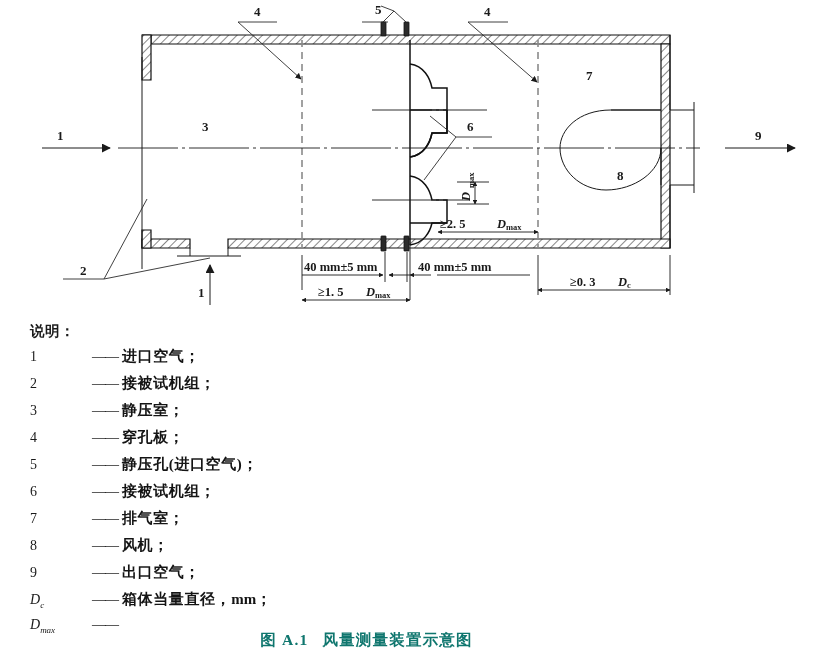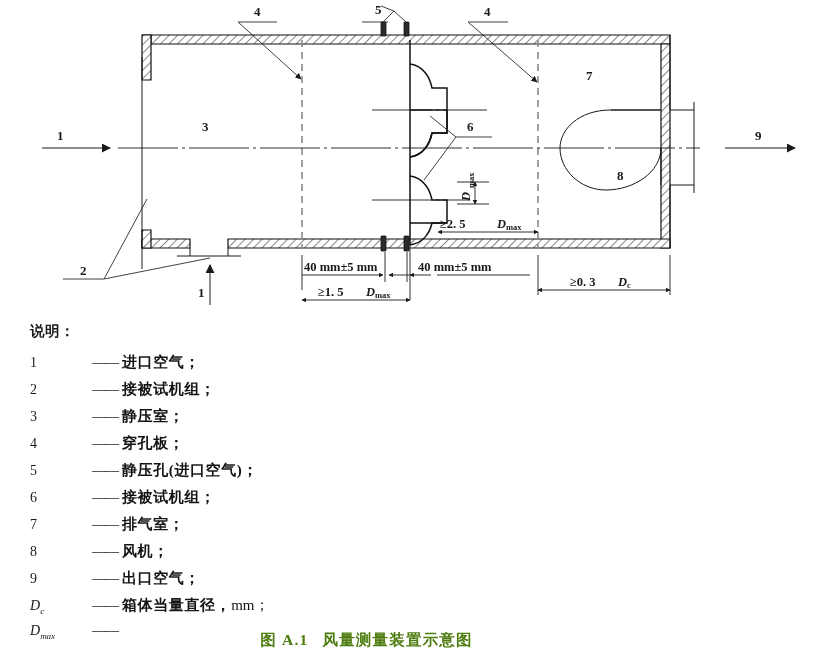--- a/index.html
+++ b/index.html
@@ -102,21 +102,21 @@
   #legend {
     position: absolute;
     left: 0;
     top: 322px;
     width: 821px;
   }
   .legend-title {
     font-family: Liberation Mono, monospace;
     font-size: 14.5px;
     font-weight: bold;
-    margin: 0 0 12px 30px;
+    margin: 0 0 6px 30px;
     letter-spacing: 0.5px;
   }
   .legend-row {
     display: flex;
     align-items: baseline;
     margin-left: 30px;
     height: 27px;
   }
   .legend-key {
     width: 62px;
@@ -140,34 +140,34 @@
     color: #1a1a1a;
   }
   .legend-text {
     font-family: "Liberation Serif", "DejaVu Serif", serif;
     font-size: 15px;
     font-weight: bold;
     color: #141414;
     letter-spacing: 0.6px;
   }
   .legend-text .unit {
-    font-weight: normal;
+    font-weight: bold;
     letter-spacing: 0;
   }
   #caption {
     position: absolute;
     left: 0;
     top: 630px;
     width: 733px;
     text-align: center;
     font-family: "Liberation Serif", "DejaVu Serif", serif;
     font-size: 15.5px;
     font-weight: bold;
     letter-spacing: 1.2px;
-    color: #4d7c0f;
+    color: #0f766e;
   }
   #caption .cap-label {
     margin-right: 14px;
   }
 </style>
 </head>
 <body>
 
 <div id="page">
 

